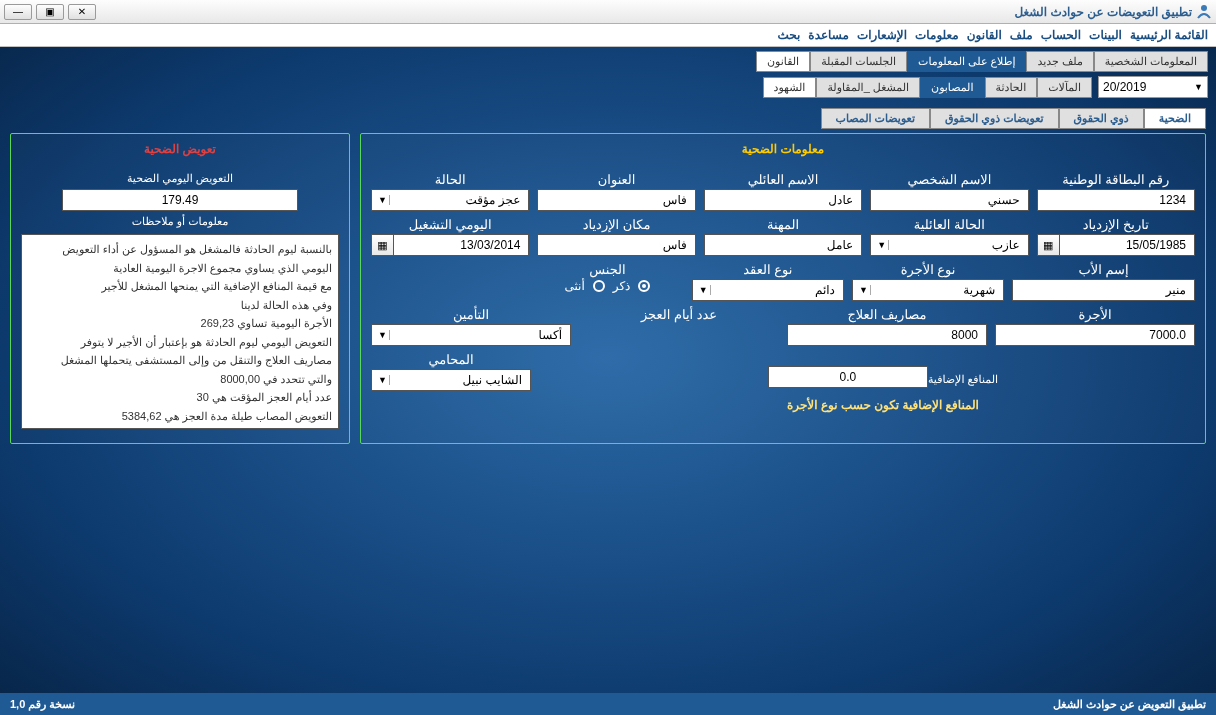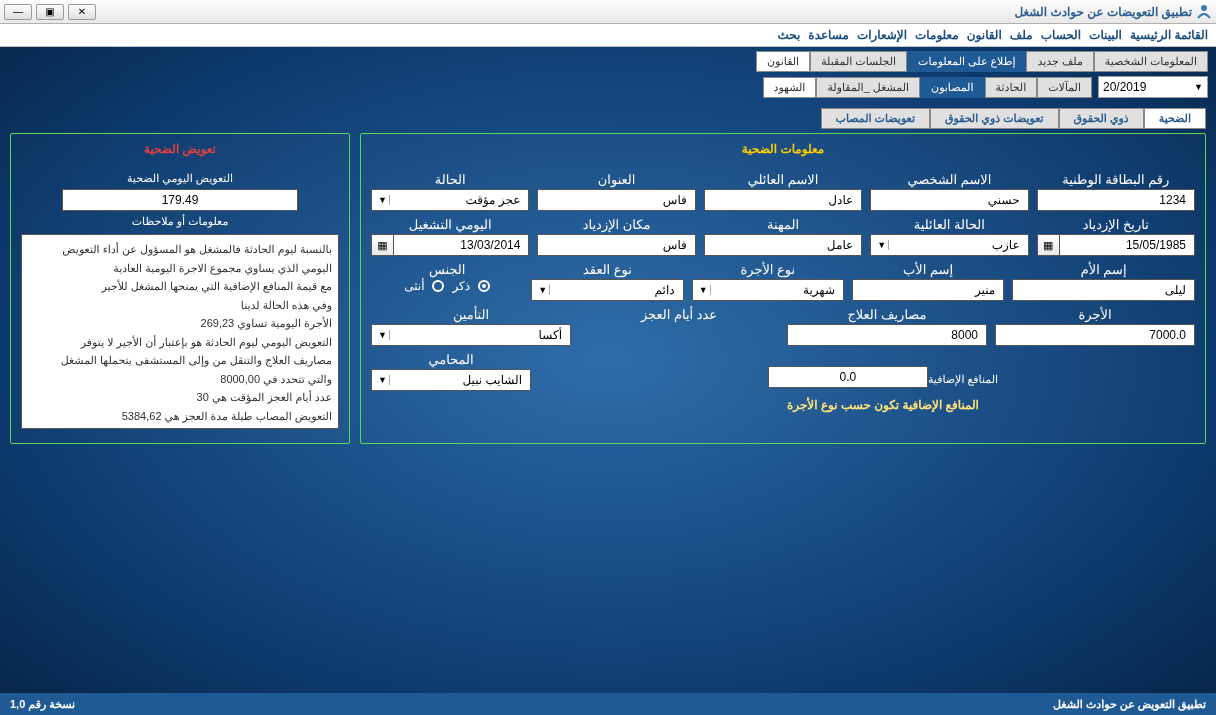--- a/index.html
+++ b/index.html
@@ -282,26 +282,20 @@
           <div class="date-field">
             <div class="field ltr" style="flex:1">
                 <span class="field-val">13/03/2014</span>
               </div>
             <div class="cal">▦</div>
           </div>
           </div>
       </div>
 
       <div class="row3">
-        <div class="form-cell">
-            <label>إسم الأم</label>
-          <div class="field">
-              <span class="field-val">ليلى</span>
-            </div>
-          </div>
         <div class="form-cell">
             <label>إسم الأب</label>
           <div class="field">
               <span class="field-val">منير</span>
             </div>
           </div>
         <div class="form-cell">
             <label>نوع الأجرة</label>
           <div class="field">
               <span class="field-val">شهرية</span>

